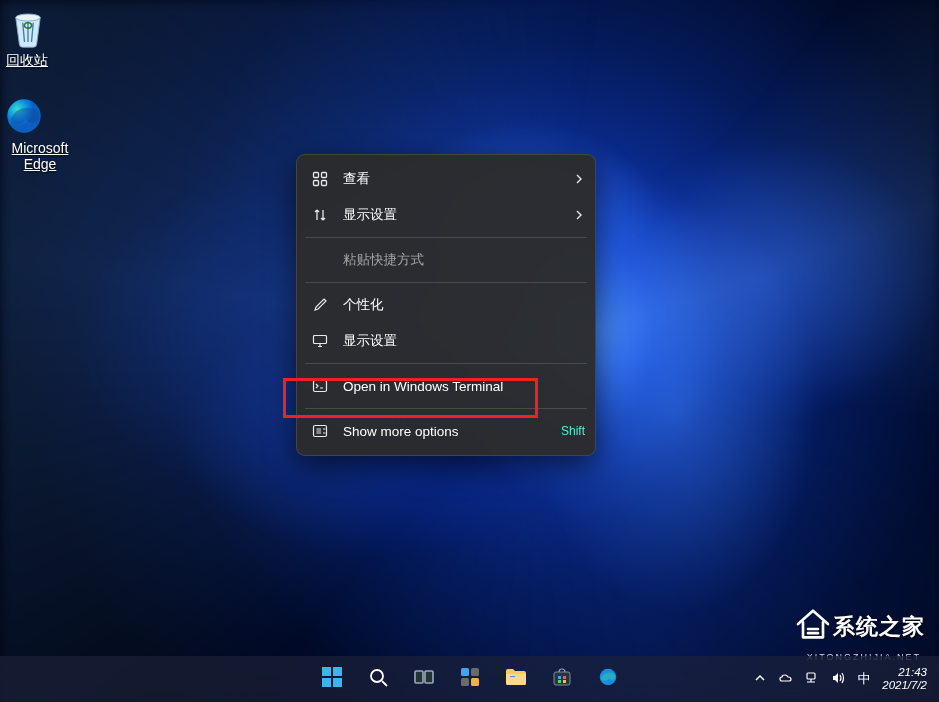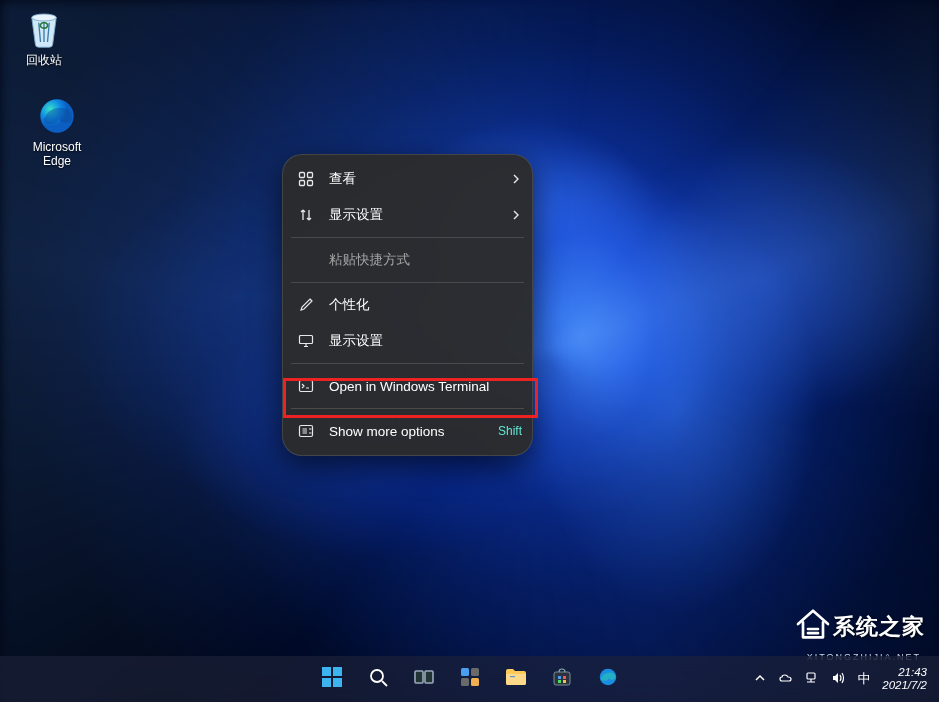--- a/index.html
+++ b/index.html
@@ -23,31 +23,32 @@
     }
     .wallpaper-swirl::before {
       content:""; position:absolute; inset:0;
       background:
         conic-gradient(from 40deg at 58% 50%, transparent 0deg, rgba(120,180,255,0.15) 30deg, transparent 60deg, rgba(10,40,130,0.3) 120deg, transparent 180deg, rgba(80,150,255,0.2) 240deg, transparent 330deg);
       filter: blur(6px);
     }
 
     
     .desktop-icon {
-      position: absolute; width: 76px; display:flex; flex-direction:column; align-items:center; gap:2px;
-      color:#fff; font-size:12px; text-align:center; text-shadow: 0 1px 2px rgba(0,0,0,0.8);
+      position: absolute; width: 76px; display:flex; flex-direction:column; align-items:flex-start; gap:2px;
+      color:#fff; font-size:14px; text-align:center; text-shadow: 0 1px 2px rgba(0,0,0,0.8);
       cursor: pointer;
+      text-decoration: underline;
     }
     .desktop-icon .icon-box { width:44px; height:44px; display:flex; align-items:center; justify-content:center; }
 
     
     .context-menu {
-      position:absolute; left:282px; top:154px; width:251px;
+      position:absolute; left:296px; top:154px; width:300px;
       background: rgba(44,44,44,0.96); border:1px solid rgba(80,80,80,0.7);
-      border-radius:20px; padding:6px 0;
+      border-radius:9px; padding:6px 0;
       box-shadow: 0 10px 30px rgba(0,0,0,0.6);
       color:#fff; font-size:13.5px;
     }
     .menu-item {
       display:flex; align-items:center; gap:14px; height:36px; padding: 0 14px;
       cursor:pointer; position:relative;
     }
     .menu-item.disabled { color:#a3a3a3; cursor:default;text-align:center; }
     .menu-item .chev {
       position:absolute; right:10px; top:50%; transform:translateY(-50%);
@@ -103,21 +104,21 @@
     <svg width="42" height="42" viewBox="0 0 48 48">
       <path d="M10 12 L38 12 L34 42 Q34 46 30 46 L18 46 Q14 46 14 42 Z" fill="#d0e8f8" stroke="#7aa8c8" stroke-width="1"></path>
       <ellipse cx="24" cy="12" rx="14" ry="4" fill="#e8f4fc" stroke="#7aa8c8" stroke-width="1"></ellipse>
       <path d="M18 18 L20 40 M24 18 L24 40 M30 18 L28 40" stroke="#3a7aaa" stroke-width="1.5" fill="none"></path>
       <path d="M20 20 a4 3 0 1 0 8 2 a4 3 0 1 0 -8 -2" fill="none" stroke="#2a7a3a" stroke-width="2"></path>
     </svg>
   </span>
   <span>回收站</span>
 </div>
 
-<div class="desktop-icon" style="left:19px; top:94px;">
+<div class="desktop-icon" style="left:2px; top:94px;">
   <span class="icon-box">
     <svg width="40" height="40" viewBox="0 0 48 48">
       <defs>
         <radialGradient id="eg1" cx="30%" cy="30%">
             <stop offset="0%" stop-color="#38e1c8"></stop>
             <stop offset="60%" stop-color="#0f8de6"></stop>
             <stop offset="100%" stop-color="#0b5fc2"></stop>
           </radialGradient>
       </defs>
       <circle cx="24" cy="24" r="20" fill="url(#eg1)"></circle>

